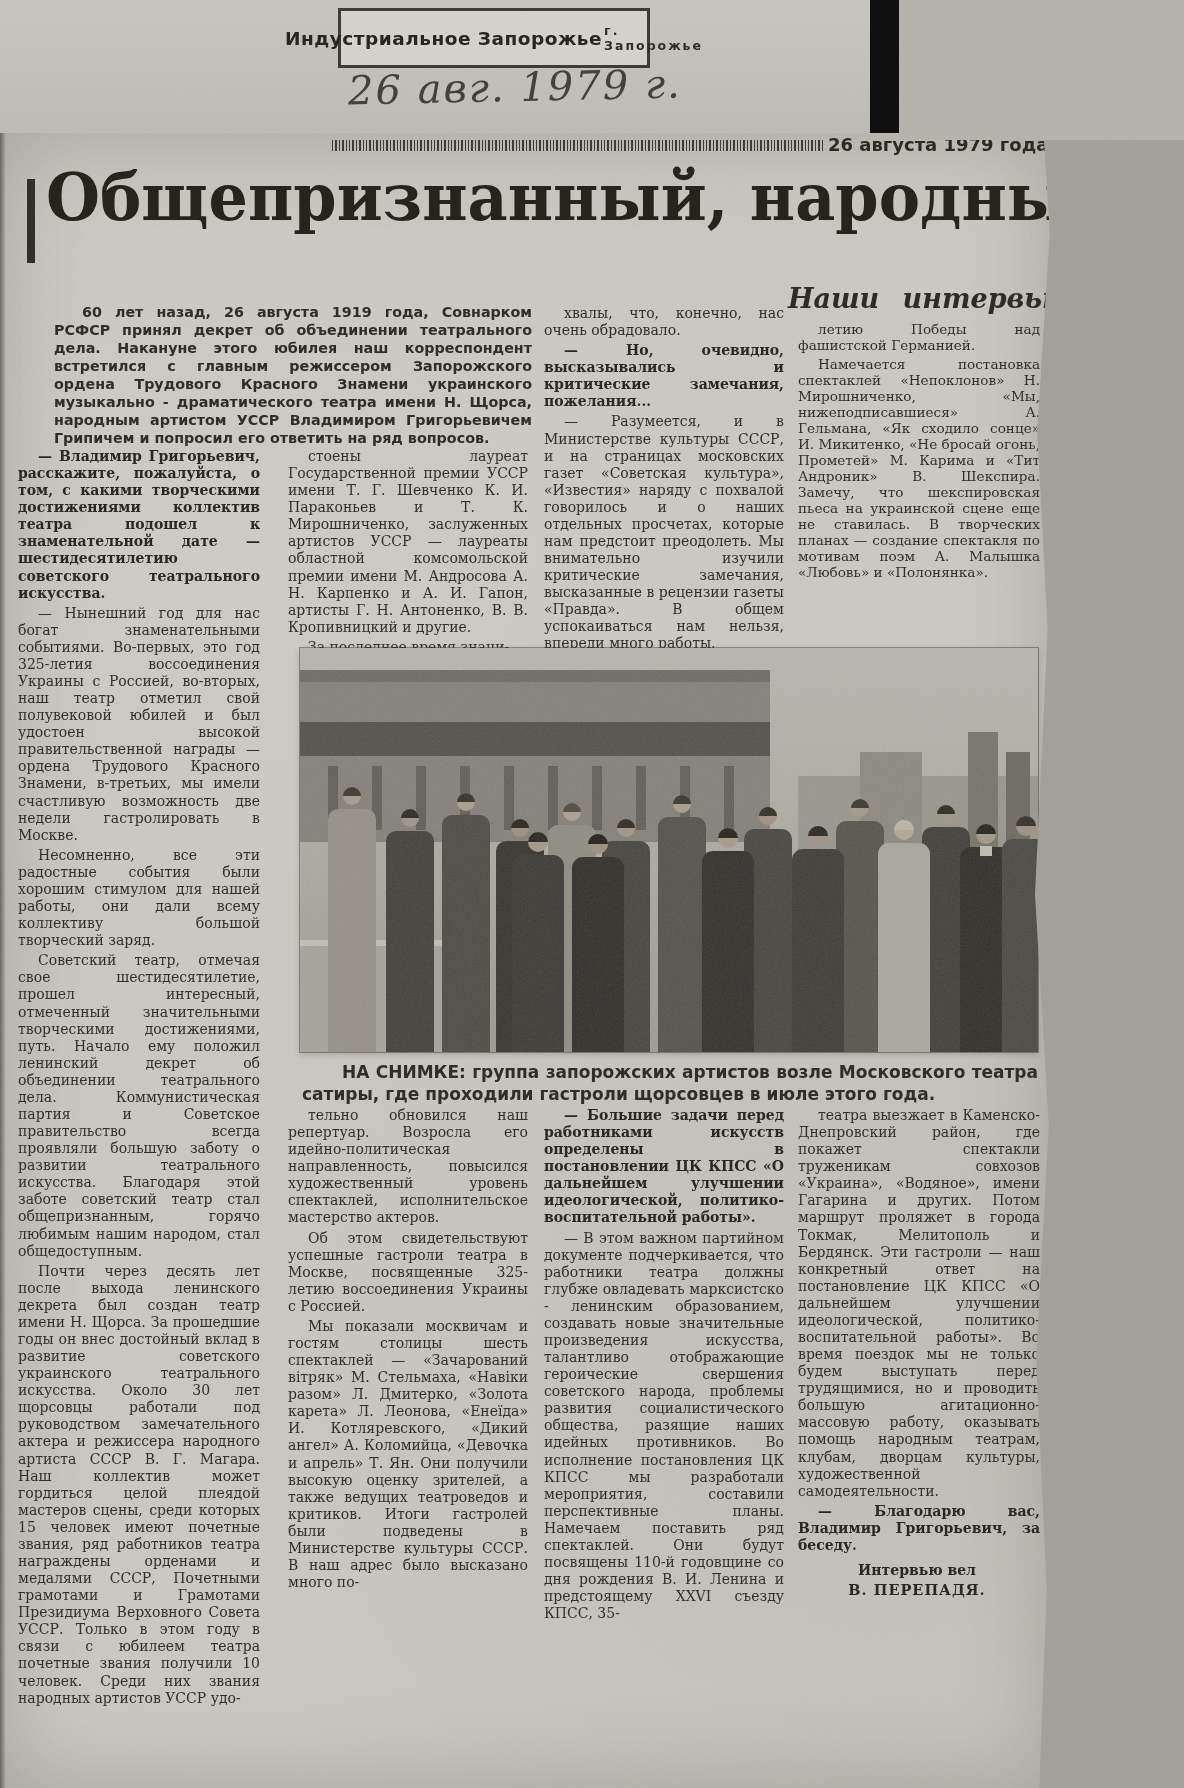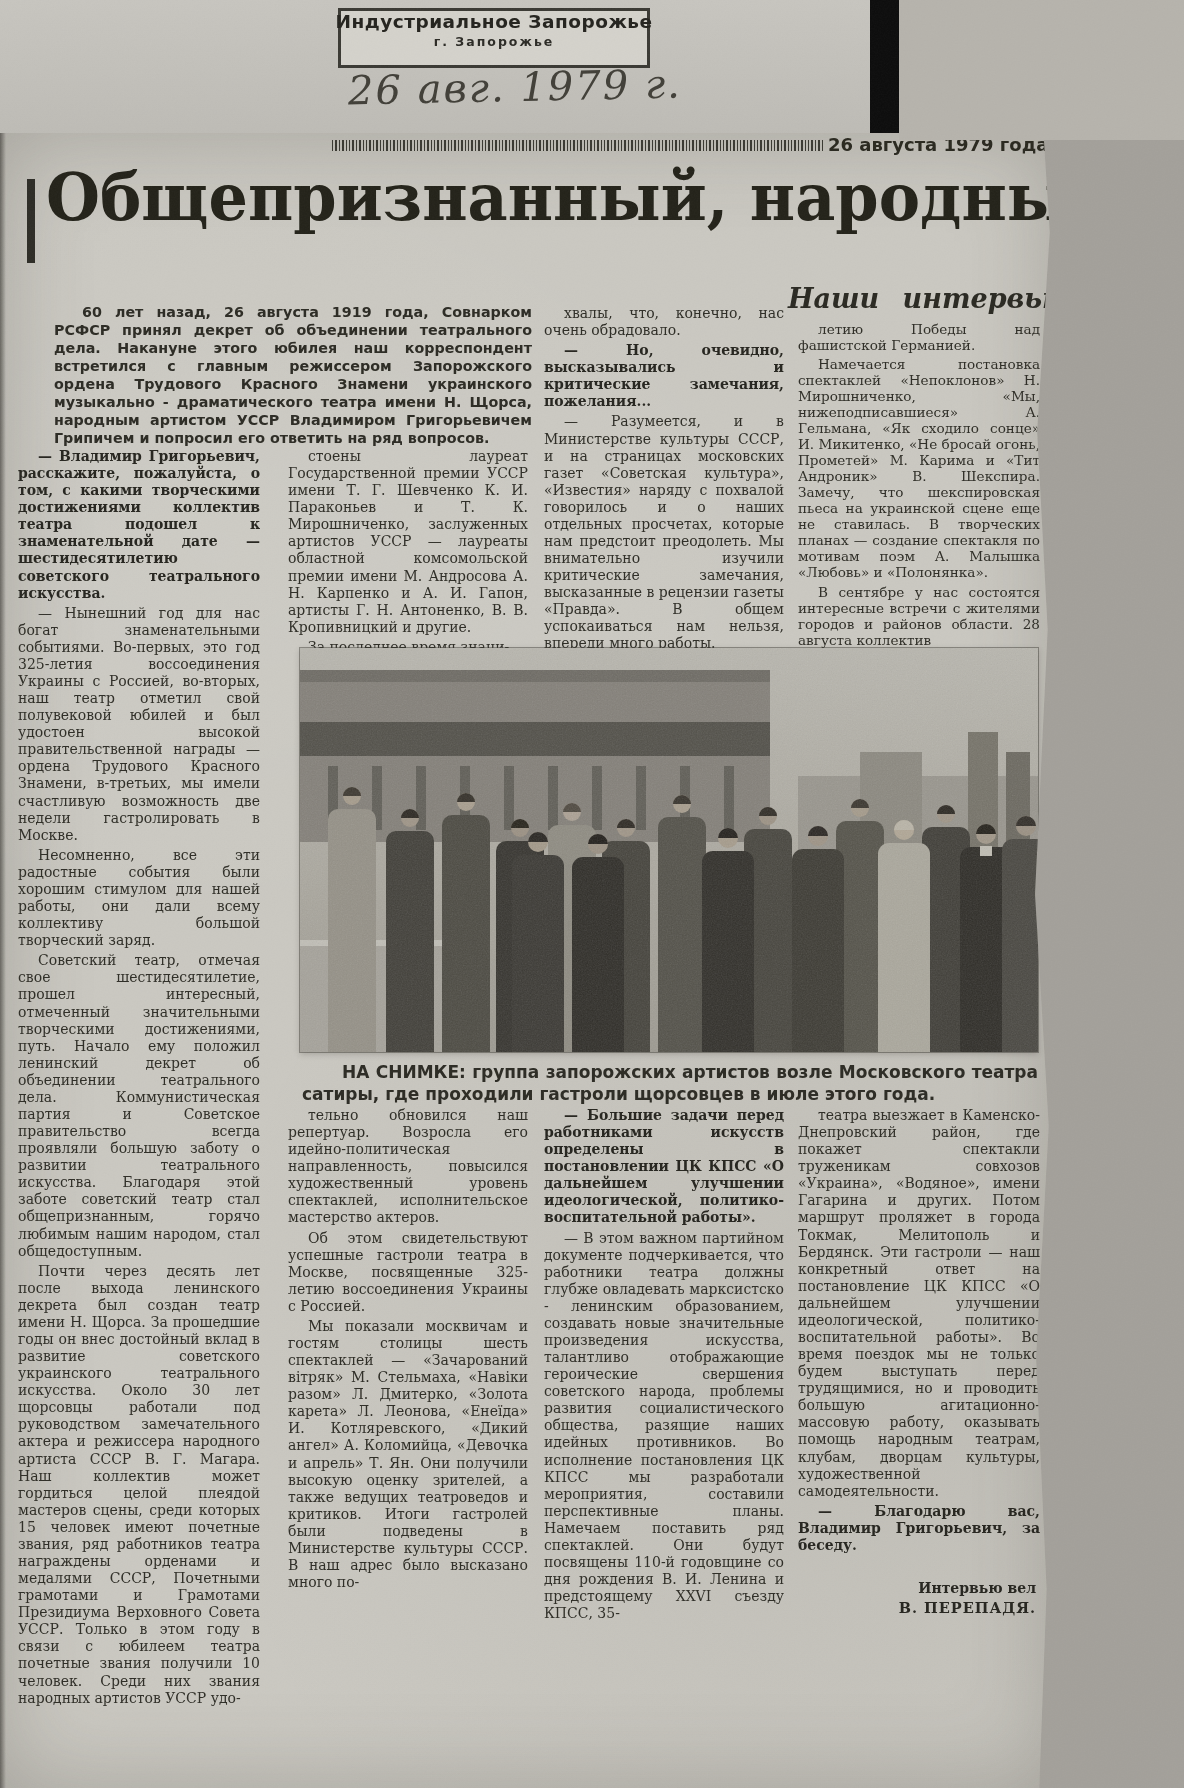--- a/index.html
+++ b/index.html
@@ -13,21 +13,21 @@
 
   
   .album-top{position:absolute;left:0;top:0;width:1184px;height:140px;
     background:linear-gradient(#c7c5bf,#bdbbb5);}
   .album-top::after{content:"";position:absolute;left:899px;top:0;right:0;bottom:0;
     background:#b6b3ac;z-index:1;}
   .black-strip{position:absolute;left:870px;top:0;width:29px;height:133px;background:#0c0c0c;z-index:2;}
 
   .stamp{position:absolute;left:338px;top:8px;width:306px;height:54px;
     border:3px solid #3a3933;background:#d4d2cb;z-index:3;
-    display:flex;flex-direction:column;align-items:center;gap:2px;}
+    display:flex;flex-direction:row;align-items:center;justify-content:center;gap:2px;}
   .stamp-title{font-family:"DejaVu Sans",sans-serif;font-weight:bold;font-size:18.5px;
     letter-spacing:.5px;color:#24231e;white-space:nowrap;}
   .stamp-city{font-family:"DejaVu Sans",sans-serif;font-weight:bold;font-size:12.5px;
     letter-spacing:2px;color:#2b2a25;}
   .handwriting{position:absolute;left:348px;top:64px;width:340px;z-index:3;
     font-style:italic;font-size:40px;color:#413f38;transform:rotate(-1.2deg);
     white-space:nowrap;letter-spacing:2px;}
 
   
   .paper{position:absolute;left:0;top:133px;width:1054px;height:1655px;
@@ -70,21 +70,21 @@
 
   .photo{position:absolute;left:300px;top:515px;width:738px;height:404px;margin:0;
     background:#9a978f;overflow:hidden;z-index:3;
     box-shadow:0 0 0 1px rgba(58,56,48,.45), 0 2px 6px rgba(50,48,42,.25);}
   .photo svg{display:block;}
 
   .caption{position:absolute;left:302px;top:928px;width:736px;
     font-family:"DejaVu Sans",sans-serif;font-weight:bold;font-size:17px;line-height:1.3;
     color:#2c2b24;text-align:justify;text-indent:40px;z-index:2;}
 
-  .byline{margin-top:26px;text-align:right;font-weight:bold;color:#26251f;padding-right:4px;}
+  .byline{margin-top:8px;text-align:center;font-weight:bold;color:#26251f;padding-right:4px;}
   .byline .role{font-size:14px;}
   .byline .name{font-size:14.5px;letter-spacing:1px;margin-top:2px;}
 
   .noise-overlay{position:absolute;inset:0;z-index:9;pointer-events:none;opacity:.45;}
 </style>
 </head>
 <body>
 
 <div class="scan">
 
@@ -123,21 +123,20 @@
     </div>
 
     <div class="col c2t">
       <p>стоены лауреат Государственной премии УССР имени Т. Г. Шевченко К. И. Параконьев и Т. К. Мирошниченко, заслуженных артистов УССР — лауреаты областной комсомольской премии имени М. Андросова А. Н. Карпенко и А. И. Гапон, артисты Г. Н. Антоненко, В. В. Кропивницкий и другие.</p>
       <p>За последнее время значи-</p>
     </div>
 
     <div class="col c4t">
       <p>летию Победы над фашистской Германией.</p>
       <p>Намечается постановка спектаклей «Непоклонов» Н. Мирошниченко, «Мы, нижеподписавшиеся» А. Гельмана, «Як сходило сонце» И. Микитенко, «Не бросай огонь, Прометей» М. Карима и «Тит Андроник» В. Шекспира. Замечу, что шекспировская пьеса на украинской сцене еще не ставилась. В творческих планах — создание спектакля по мотивам поэм А. Малышка «Любовь» и «Полонянка».</p>
-      <p>В сентябре у нас состоятся интересные встречи с жителями городов и районов области. 28 августа коллектив</p>
     </div>
 
     <figure class="photo">
       <svg viewBox="0 0 738 404" width="738" height="404" preserveAspectRatio="none">
         <defs>
           <linearGradient id="sky" x1="0" y1="0" x2="0" y2="1">
             <stop offset="0" stop-color="#b8b6ae"></stop>
             <stop offset="0.55" stop-color="#aba89f"></stop>
             <stop offset="1" stop-color="#9c9990"></stop>
           </linearGradient>

